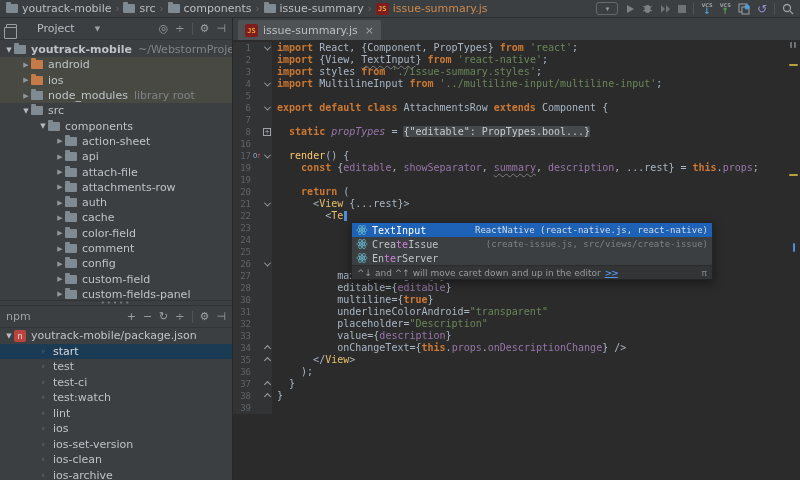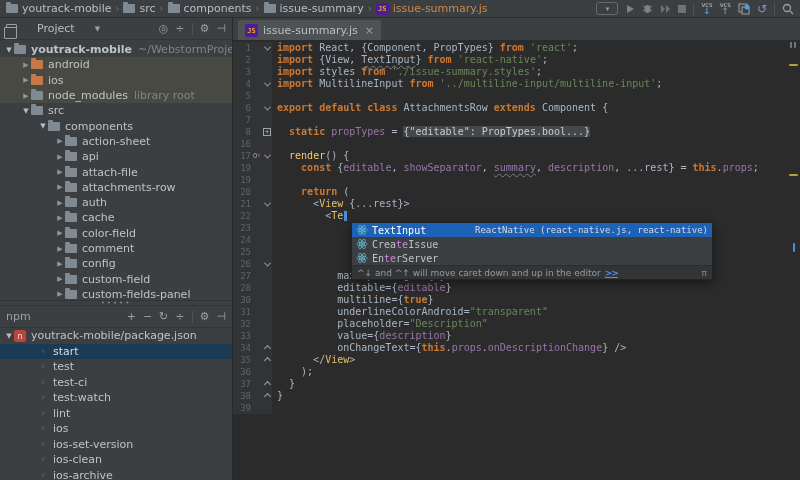--- a/index.html
+++ b/index.html
@@ -60,21 +60,21 @@
   .bullet { width:10px; text-align:center; color:#9da0a3; font-size:8px; flex:0 0 10px; }
 
   .splitter { height:6px; flex:0 0 6px; border-top:1px solid #323537; border-bottom:1px solid #323537;
     display:flex; align-items:center; justify-content:center; color:#7c8084; font-size:7px; letter-spacing:2px; line-height:0; }
 
   
   .right { flex:1; display:flex; flex-direction:column; min-width:0; }
   .tabbar { height:22px; flex:0 0 22px; background:#3c3f41; display:flex; align-items:flex-end; padding-left:5px; }
   .tab { height:20px; background:#4e5254; display:flex; align-items:center; gap:5px; padding:0 7px;
     font-size:11px; color:#bbbfc3; border-radius:2px 2px 0 0; }
-  .jsicon { width:13px; height:13px; background:#4c1d95; border-radius:2px; color:#e8a33d;
+  .jsicon { width:13px; height:13px; background:#7f1d1d; border-radius:2px; color:#e8a33d;
     font-family:"DejaVu Sans Mono",monospace; font-size:7px; font-weight:bold;
     display:inline-flex; align-items:flex-end; justify-content:center; line-height:12px; flex:0 0 13px; }
   .tab .close { color:#9da0a3; font-size:11px; margin-left:2px; }
 
   .editor { flex:1; position:relative; background:#2b2b2b; overflow:hidden; }
   .lines { padding-top:2px; }
   .line { height:12px; display:flex; align-items:center; }
   .gut { flex:0 0 39px; display:flex; align-items:center; background:#313335; height:12px;
     font-family:"DejaVu Sans Mono",monospace; font-size:9px; color:#606366; }
   .gut .num { width:18px; text-align:right; padding-left:2px; }
@@ -85,21 +85,21 @@
   .chev.up { transform:rotate(-135deg); }
   .foldplus { width:8px; height:8px; border:1px solid #9da3a8; color:#b7bcc0; font-size:7px;
     display:inline-flex; align-items:center; justify-content:center; line-height:1; }
   .ovr { font-size:8px; letter-spacing:-1px; }
   .ovr .o { color:#7ba3c4; } .ovr .up { color:#d05050; }
   pre.code { font-family:"DejaVu Sans Mono",monospace; font-size:10px; line-height:12px; padding-left:5px; }
   .tk-k { color:#cc7832; font-weight:bold; }
   .tk-d { color:#a9b7c6; }
   .tk-s { color:#6a8759; }
   .tk-p { color:#9876aa;margin-top:19px; }
-  .tk-pi { color:#9876aa; }
+  .tk-pi { color:#9876aa; font-style:italic; }
   .tk-pw { color:#9876aa; text-decoration:underline wavy rgba(150,150,150,.75); text-underline-offset:2px;text-align:center; }
   .tk-t { color:#e8bf6a; }
   .tk-f { color:#ffc66b; }
   .tk-n { color:#6897bb; }
   .tk-w { color:#a9b7c6; text-decoration:underline wavy rgba(150,150,150,.75); text-underline-offset:2px; }
   .tk-fb { color:#c7cbce; background:#45484a; border-radius:1px; }
   .caret-blk { display:inline-block; width:3px; height:10px; background:#4e8ddb; vertical-align:middle; margin-left:1px; }
 
   
   .popup { position:absolute; left:118px; top:182px; width:362px; background:#3c3f41;
@@ -673,20 +673,21 @@
                 <svg width="12" height="12" viewBox="0 0 16 16" style="display:block">
                   <g fill="none" stroke="#64b5c9" stroke-width="1">
                     <ellipse cx="8" cy="8" rx="7" ry="2.6"></ellipse>
                     <ellipse cx="8" cy="8" rx="7" ry="2.6" transform="rotate(60 8 8)"></ellipse>
                     <ellipse cx="8" cy="8" rx="7" ry="2.6" transform="rotate(120 8 8)"></ellipse>
                   </g>
                   <circle cx="8" cy="8" r="1.5" fill="#64b5c9"></circle>
                 </svg>
               </span>
               <span class="pname"><span>Crea</span><span class="pmatch">te</span><span>Issue</span></span>
+              <span class="ptail">(create-issue.js, src/views/create-issue)</span>
             </div>
             <div class="prow">
               <span>
                 <svg width="12" height="12" viewBox="0 0 16 16" style="display:block">
                   <g fill="none" stroke="#64b5c9" stroke-width="1">
                     <ellipse cx="8" cy="8" rx="7" ry="2.6"></ellipse>
                     <ellipse cx="8" cy="8" rx="7" ry="2.6" transform="rotate(60 8 8)"></ellipse>
                     <ellipse cx="8" cy="8" rx="7" ry="2.6" transform="rotate(120 8 8)"></ellipse>
                   </g>
                   <circle cx="8" cy="8" r="1.5" fill="#64b5c9"></circle>

